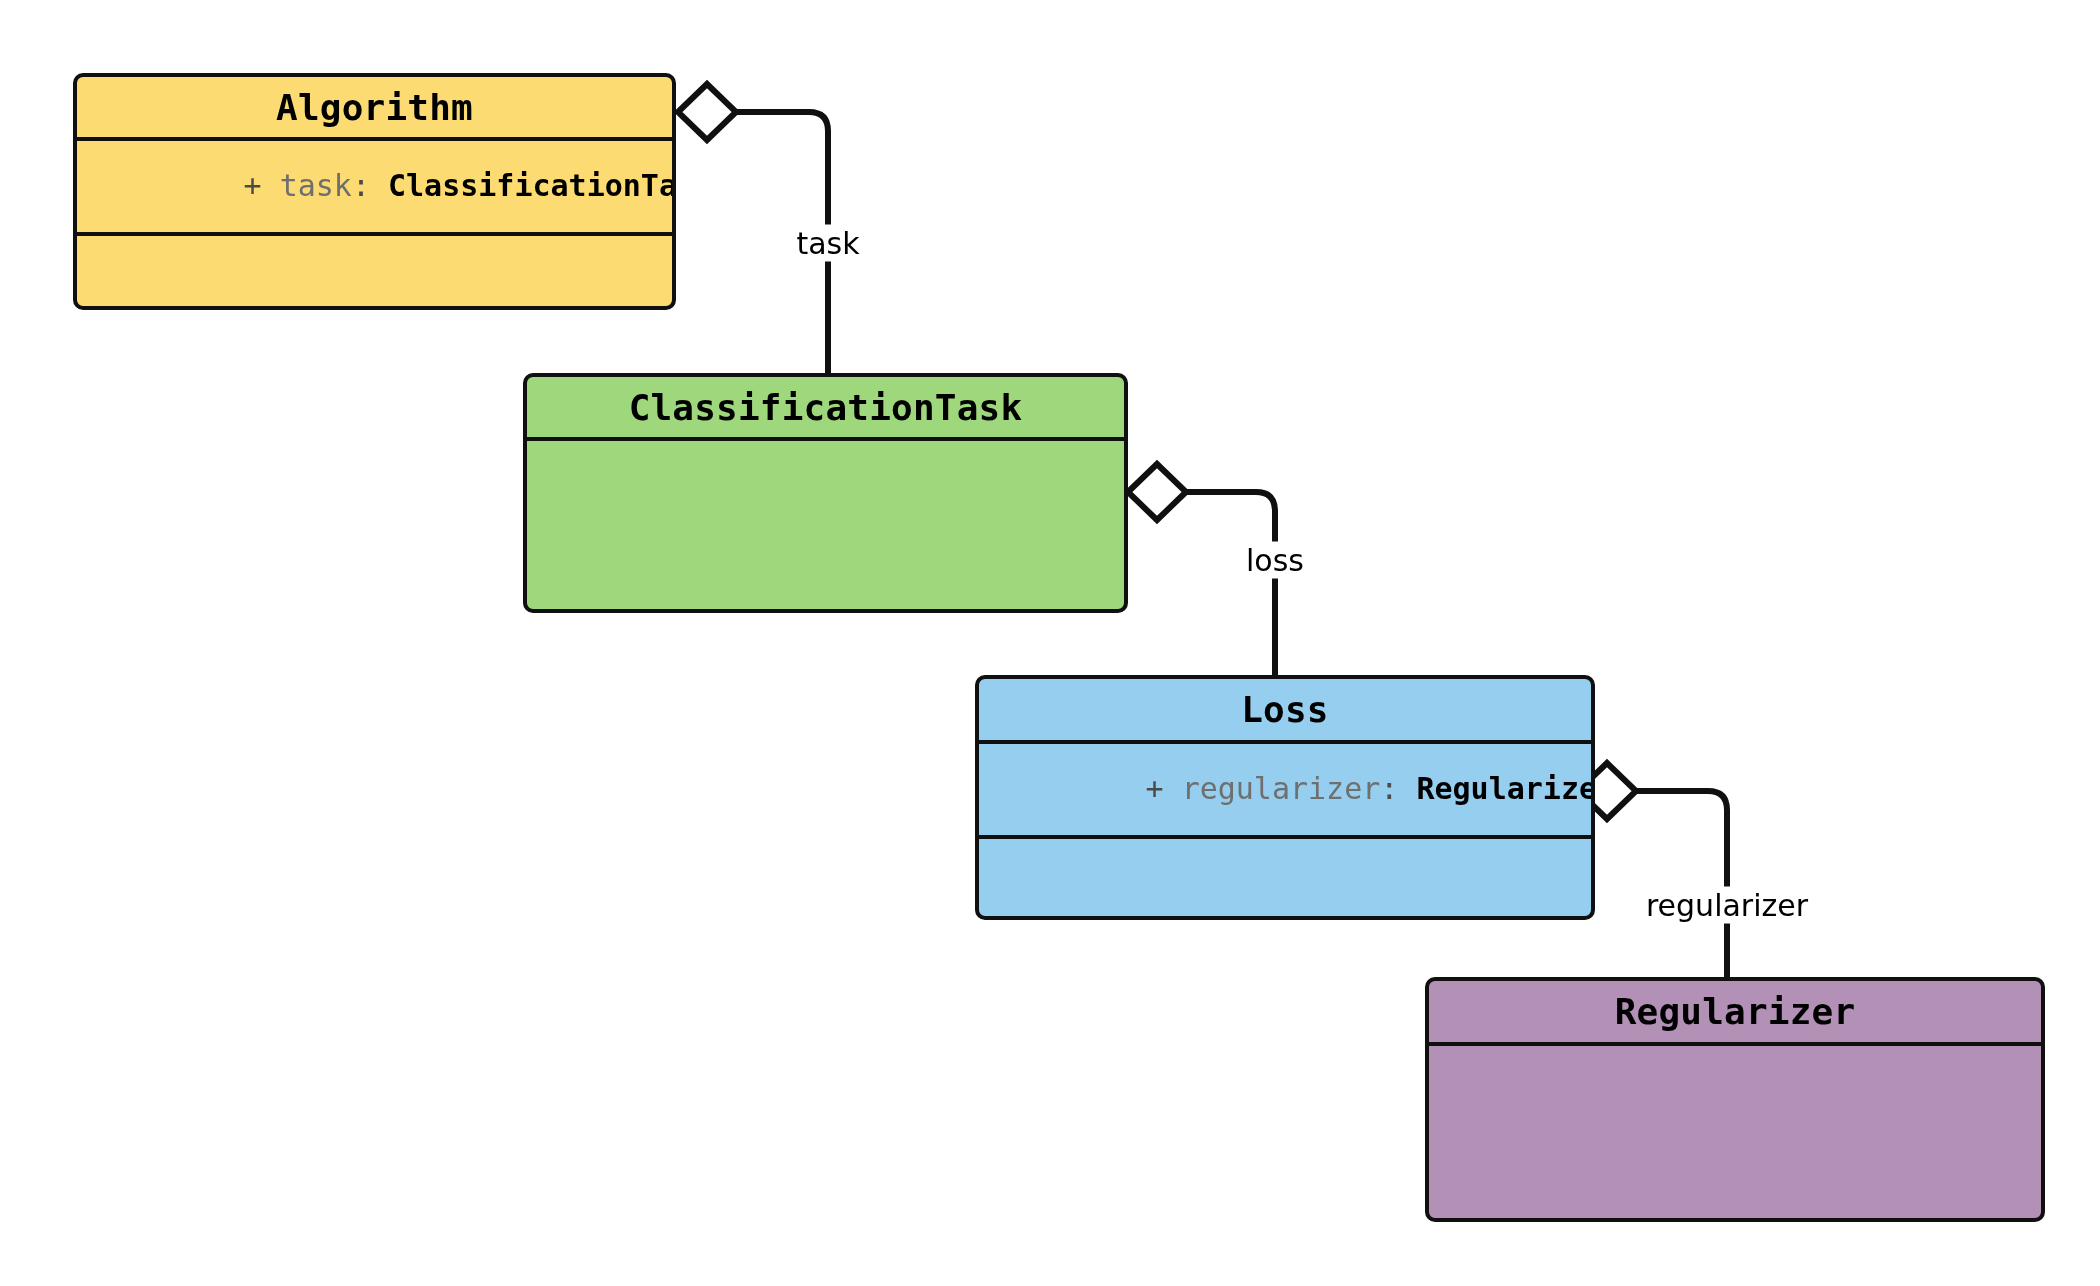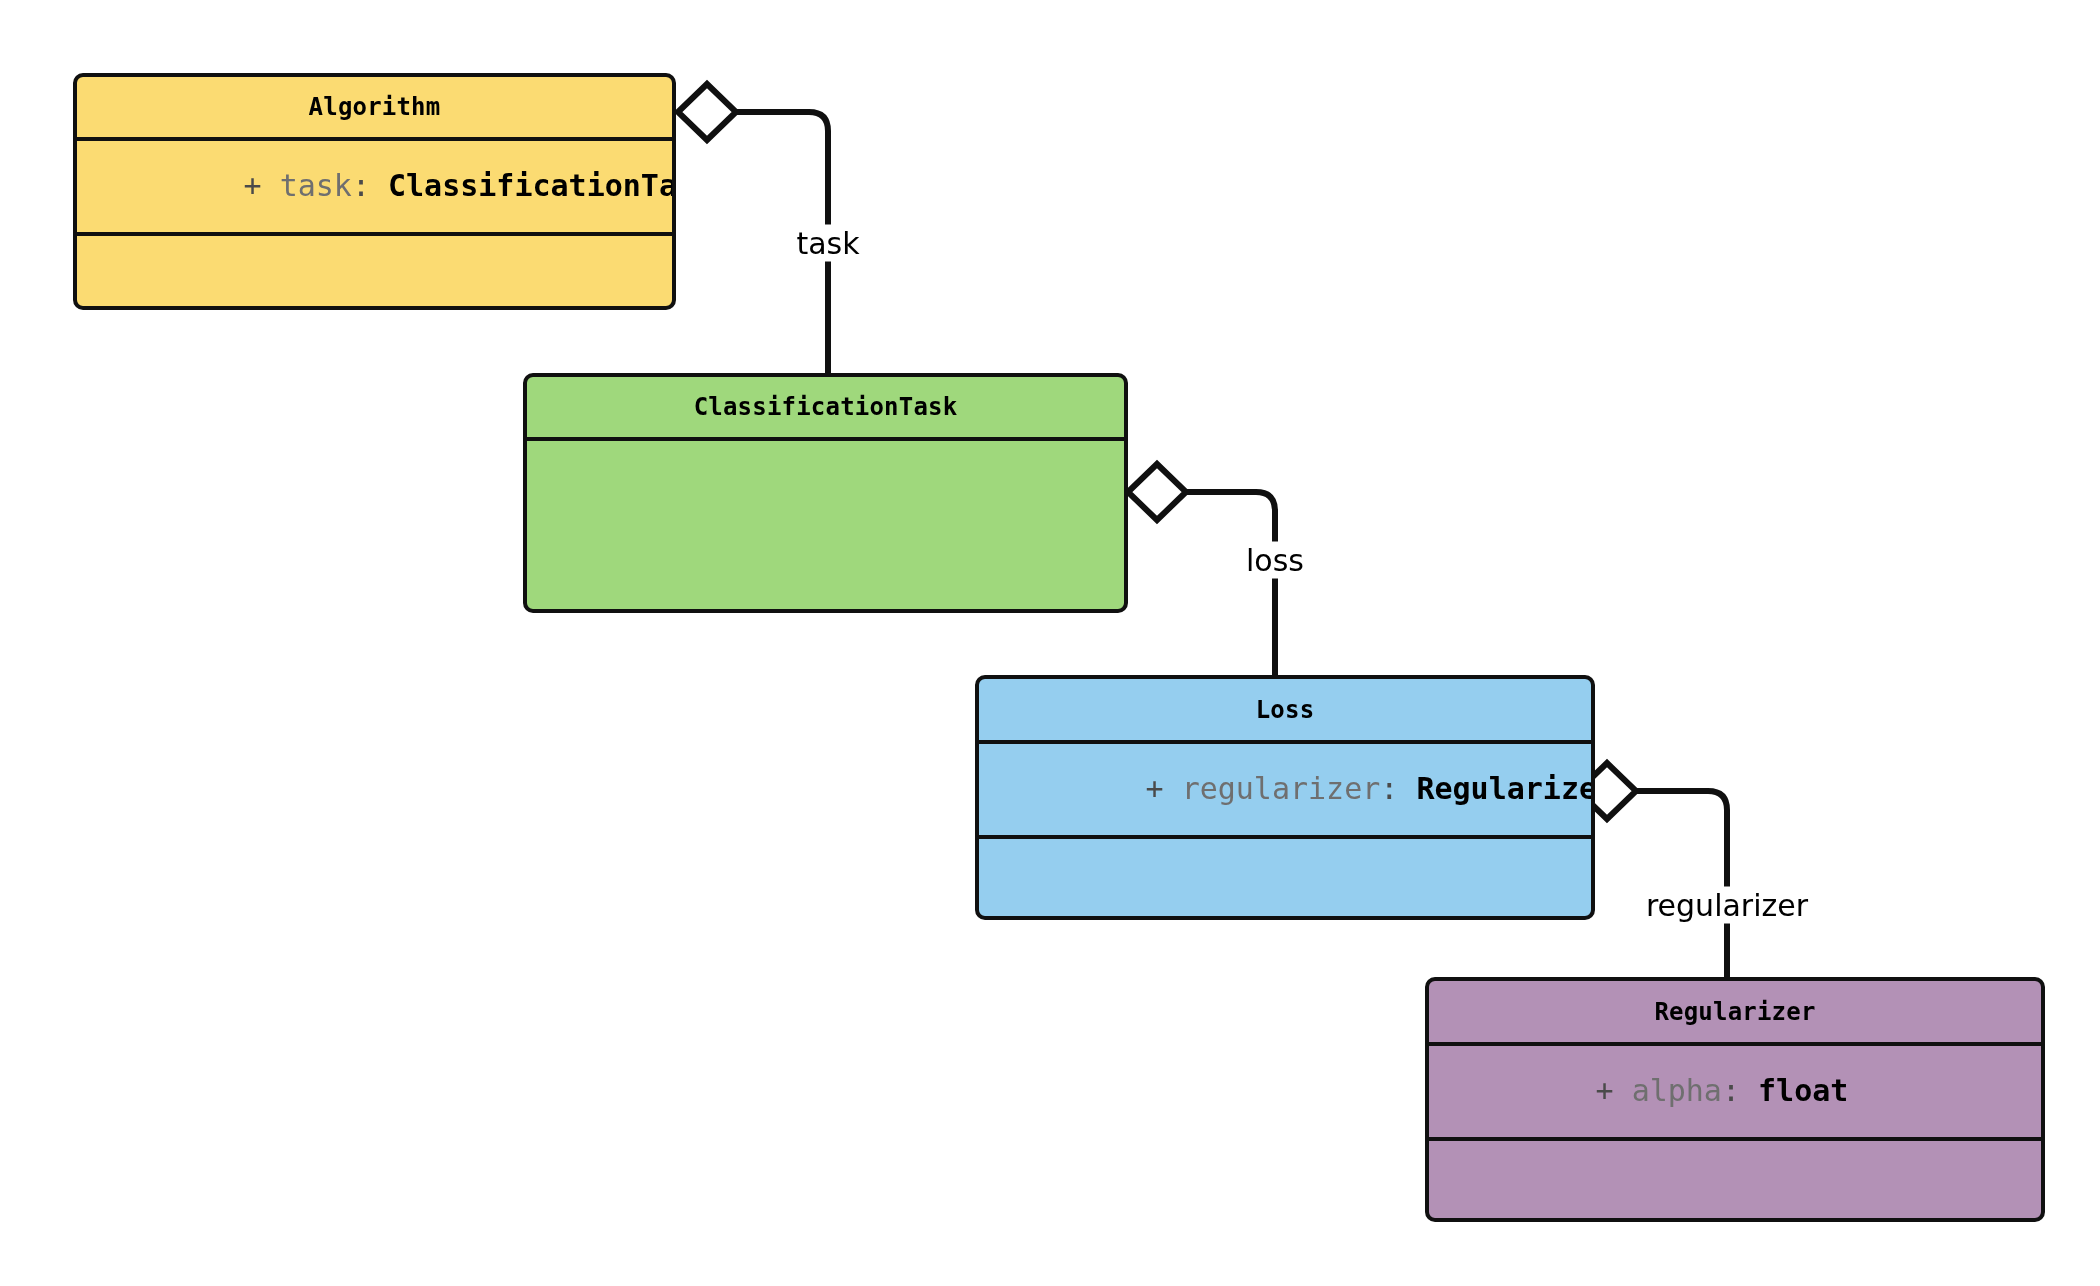--- a/index.html
+++ b/index.html
@@ -36,21 +36,21 @@
     display: flex;
     flex-direction: column;
     overflow: hidden;
   }
   .uml-name {
     box-sizing: border-box;
     display: flex;
     align-items: center;
     justify-content: center;
     font-weight: bold;
-    font-size: 24px;
+    font-size: 36px;
     letter-spacing: 0.2px;
     color: #000000;
     border-bottom: 4px solid #101010;
   }
   .uml-attrs {
     box-sizing: border-box;
     display: flex;
     flex-direction: column;
     justify-content: center;
     padding-left: 22px;
@@ -130,25 +130,20 @@
       <div class="uml-attr">
         <span class="attr-vis">+</span><span> </span><span class="attr-name">regularizer</span><span class="attr-colon">:</span><span> </span><span class="attr-type">Regularizer</span>
       </div>
     </div>
     <div class="uml-ops"></div>
   </div>
 
   <div class="uml-class" style="left:1425px; top:977px; width:620px; height:245px;
               background:#b391b6;">
     <div class="uml-name" style="height:65px;">Regularizer</div>
-    <div class="uml-attrs" style="height:95px;">
-      <div class="uml-attr">
-        <span class="attr-vis">+</span><span> </span><span class="attr-name">alpha</span><span class="attr-colon">:</span><span> </span><span class="attr-type">float</span>
-      </div>
-    </div>
     <div class="uml-ops"></div>
   </div>
 
   <div class="edge-label" style="left:828px; top:243px;">task</div>
 
   <div class="edge-label" style="left:1275px; top:560px;">loss</div>
 
   <div class="edge-label" style="left:1727px; top:905px;">regularizer</div>
 
 </div>

